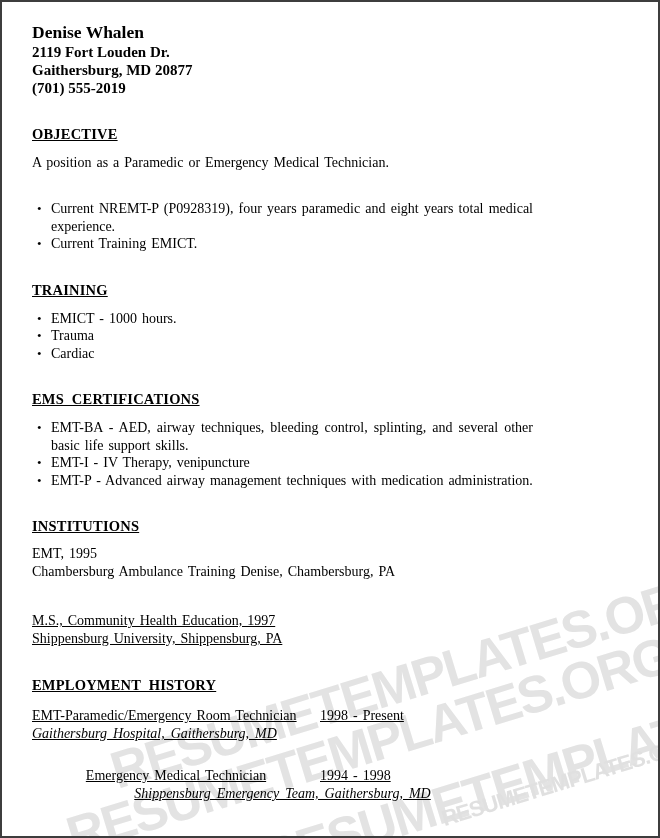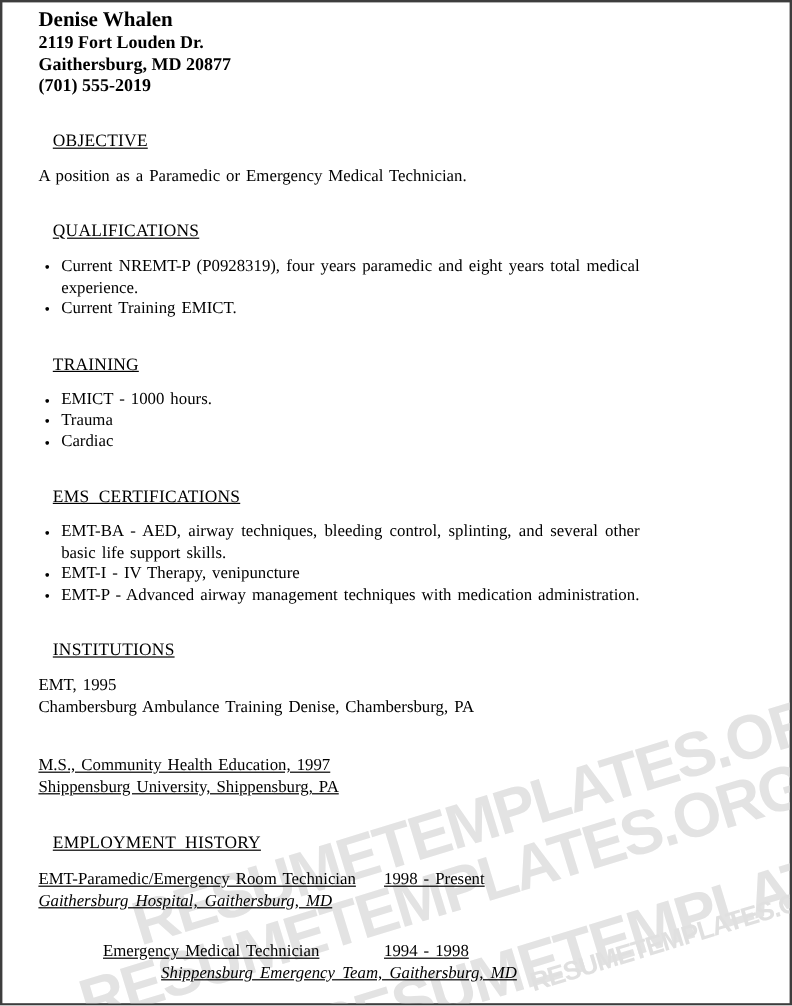--- a/index.html
+++ b/index.html
@@ -23,28 +23,28 @@
     letter-spacing:-2px;
     white-space:nowrap;
     transform-origin:left top;
     line-height:1.1;
   }
   .wm-1{left:102px;top:743px;font-size:52px;transform:rotate(-17deg);}
   .wm-2{left:58px;top:808px;font-size:52px;transform:rotate(-17deg);}
   .wm-3{left:253px;top:831px;font-size:52px;transform:rotate(-17deg);}
   .wm-4{left:437px;top:806px;font-size:22px;letter-spacing:-1px;color:#e0e0e0;transform:rotate(-17deg);}
   
-  .content{position:relative;z-index:1;padding:4px 125px 0 30px;}
+  .content{position:relative;z-index:1;padding:20px 125px 0 30px;}
   .name{font-size:17.5px;font-weight:bold;line-height:21px;}
   .addr{font-size:15px;font-weight:bold;line-height:18px;}
   .section{margin-top:29px;}
   .section h2{
-    margin:12px;
+    margin:0;
     font-size:14.5px;
-    font-weight:normal;
+    font-weight:bold;
     text-decoration:underline;
     letter-spacing:.2px;
     word-spacing:4px;
     font-family:inherit;
   }
   .sec-text{margin:11px 0 16px;font-size:14px;line-height:17px;word-spacing:1.5px;}
   ul.bullets{list-style:none;margin:11px 0 0;padding:0;}
   ul.bullets li{
     position:relative;
     padding-left:19px;
@@ -86,21 +86,20 @@
       <div class="addr">Gaithersburg, MD 20877</div>
       <div class="addr">(701) 555-2019</div>
     </div>
 
     <div class="section">
       <h2>OBJECTIVE</h2>
       <p class="sec-text">A position as a Paramedic or Emergency Medical Technician.</p>
     </div>
 
     <div class="section">
-      <h2>QUALIFICATIONS</h2>
       <ul class="bullets">
         <li><span class="bullet">•</span><span>Current NREMT-P (P0928319), four years paramedic and eight years total medical experience.</span></li>
         <li><span class="bullet">•</span><span>Current Training EMICT.</span></li>
       </ul>
     </div>
 
     <div class="section">
       <h2>TRAINING</h2>
       <ul class="bullets">
         <li><span class="bullet">•</span><span>EMICT - 1000 hours.</span></li>

